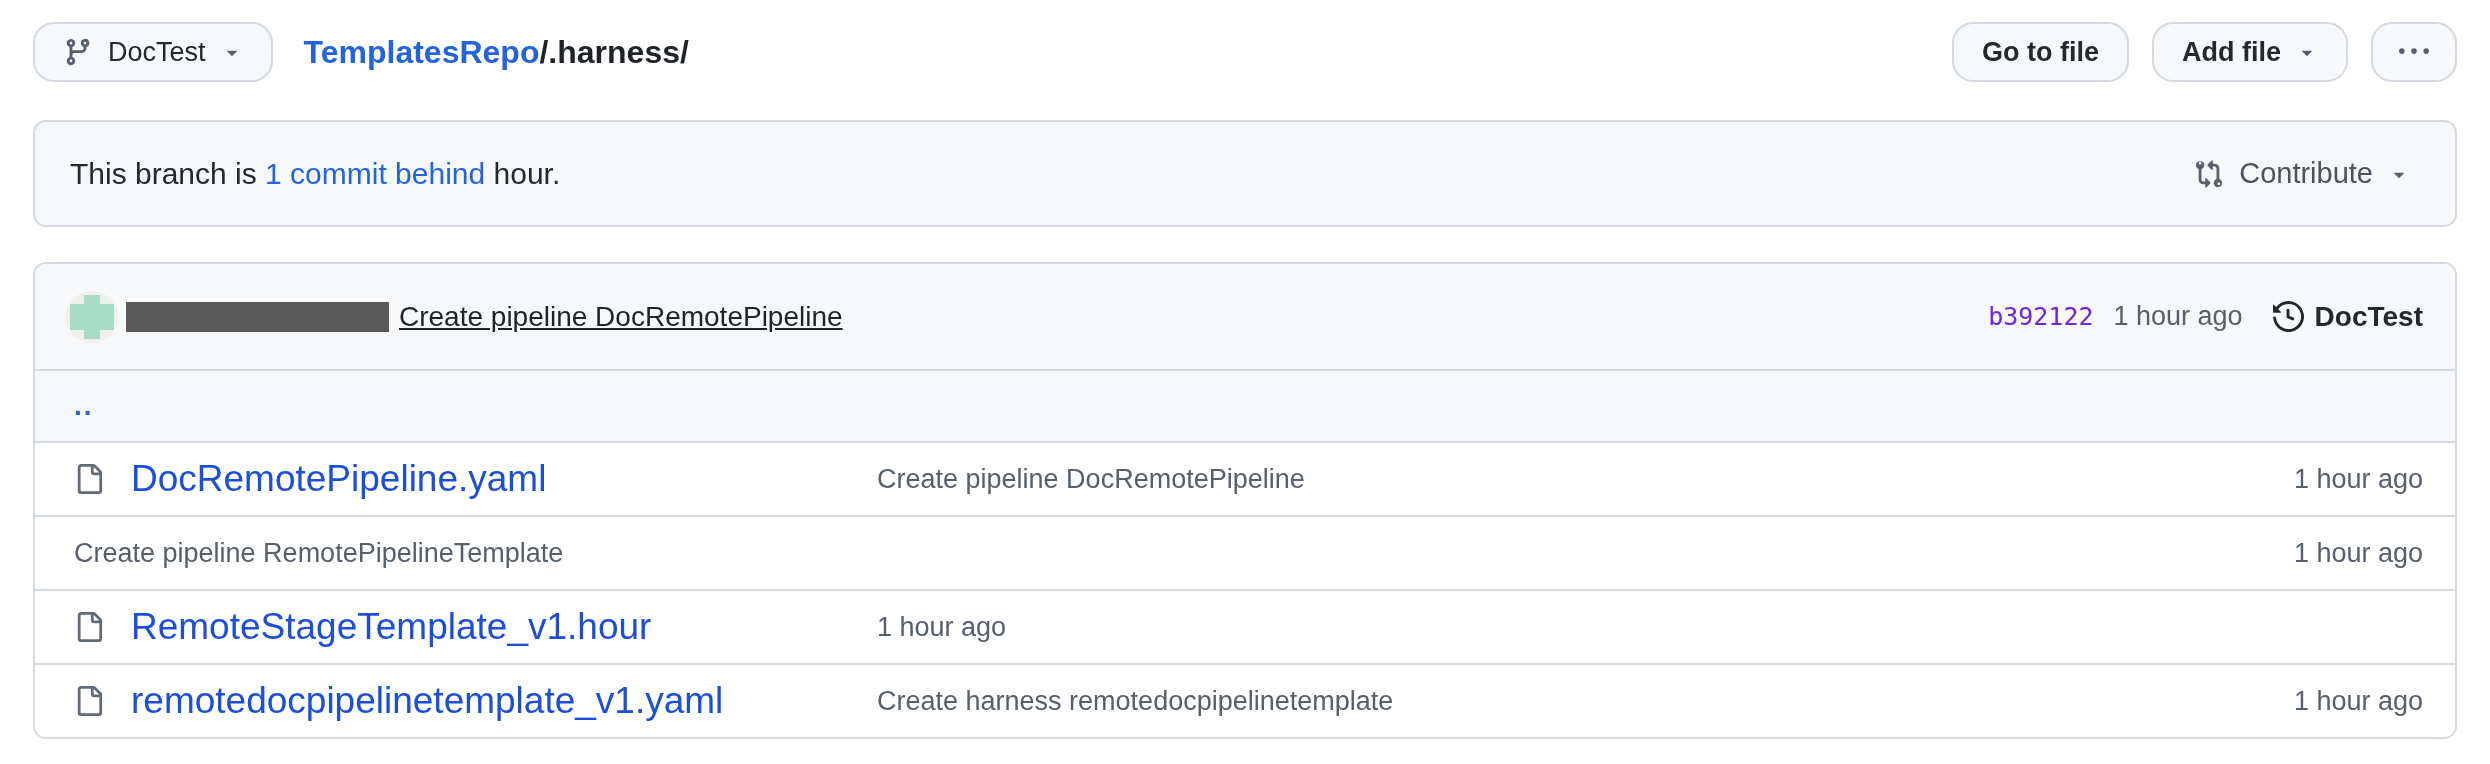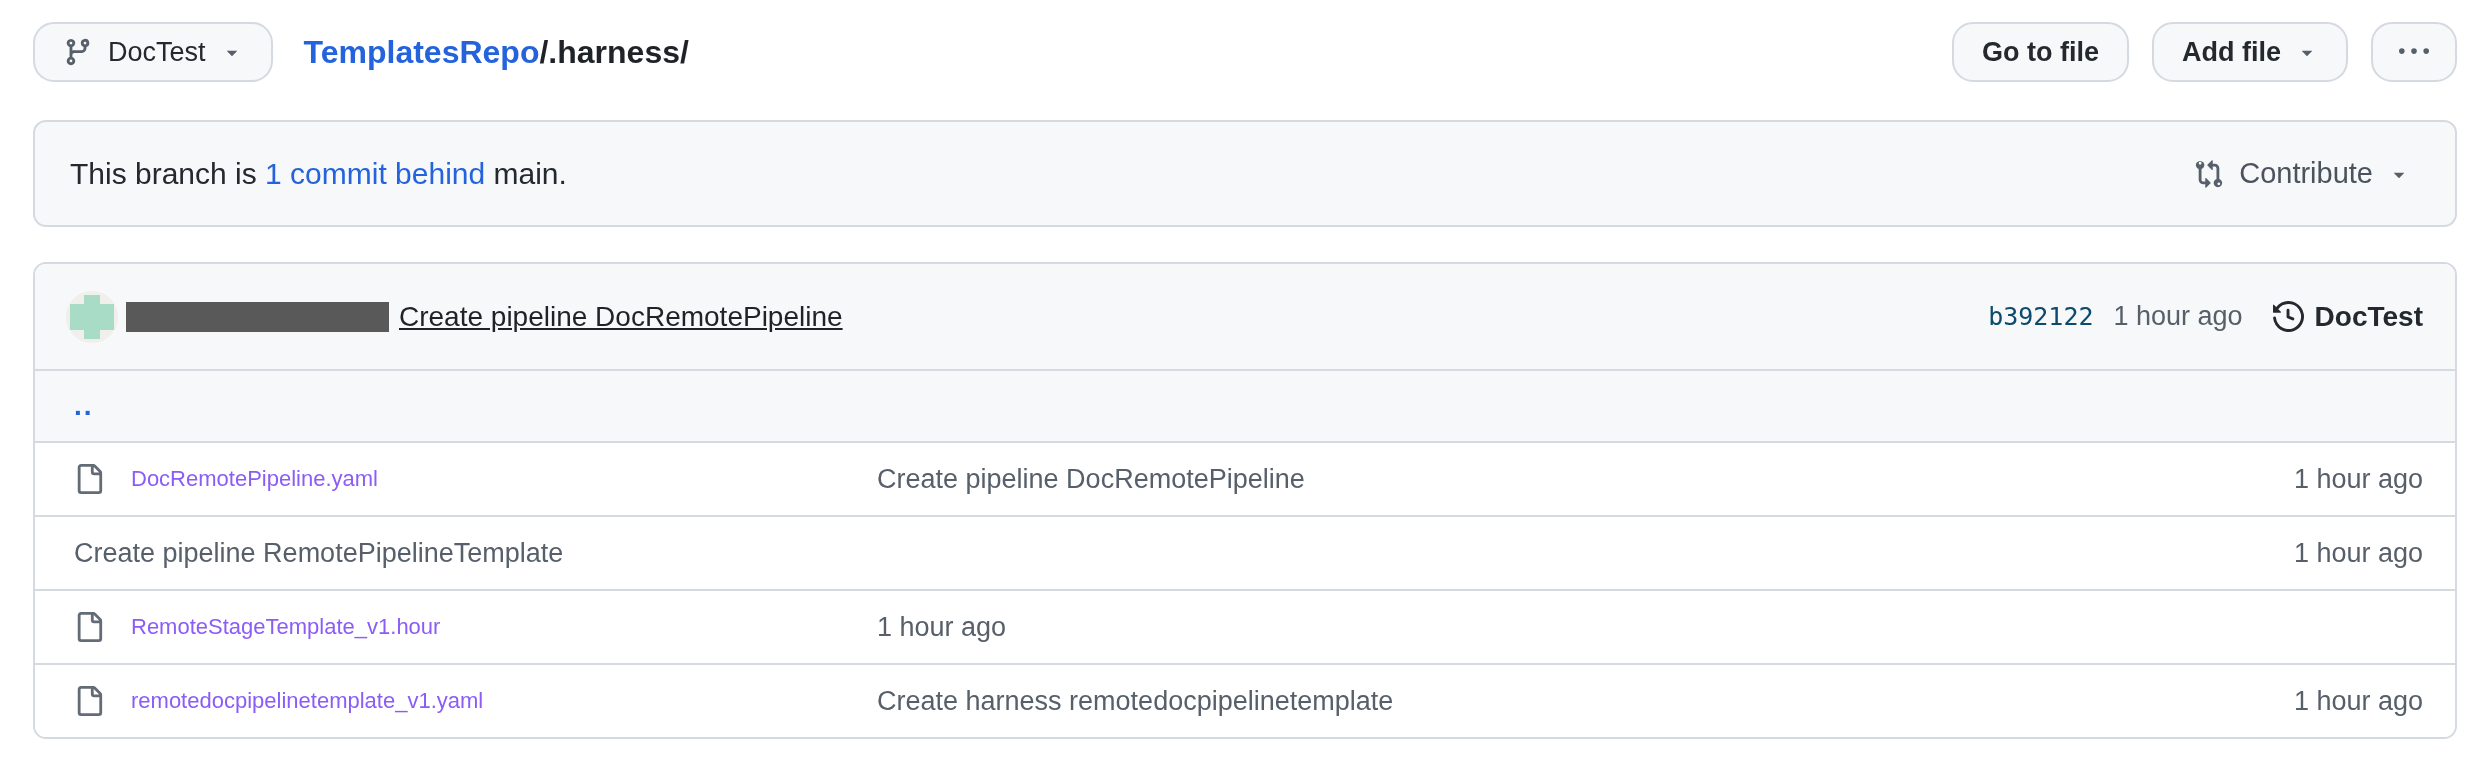--- a/index.html
+++ b/index.html
@@ -93,21 +93,21 @@
     background: var(--avatar-plus);
   }
   .redaction {
     width: 263px; height: 30px; background: var(--redaction-bar);
     margin-left: 8px; flex: none;
   }
   .commit-msg { margin-left: 10px; font-size: 28px; color: #1f2328; white-space: nowrap; }
   .commit-meta { margin-left: auto; display: flex; align-items: center; }
   .commit-hash {
     font-family: "DejaVu Sans Mono", "Liberation Mono", monospace;
-    font-size: 25px; color: #0c4a6e; text-decoration: none;
+    font-size: 25px; color: #6d28d9; text-decoration: none;
   }
   .commit-time { font-size: 27px; color: var(--muted); margin-left: 20px; }
   .history-link {
     display: inline-flex; align-items: center; gap: 11px; margin-left: 30px;
     font-size: 28px; font-weight: 700; color: #24292f; text-decoration: none;
   }
   .history-link .icon { color: #24292f; }
 
   .parent-row {
     height: 72px; background: var(--btn-bg);
@@ -120,21 +120,21 @@
   }
 
   .file-row {
     height: 74px; background: #ffffff;
     border-top: 2px solid var(--border);
     display: flex; align-items: center;
     padding: 0 32px 0 39px;
   }
   .name-col { width: 803px; display: flex; align-items: center; gap: 27px; flex: none; }
   .file-icon { color: #636c76; flex: none; display: inline-flex; }
-  .file-name { font-size: 22px; color: #8b5cf6; text-decoration: none; white-space: nowrap; }
+  .file-name { font-size: 37px; color: #1d4ed8; text-decoration: none; white-space: nowrap; }
   .msg-col { flex: 1; font-size: 27px; color: var(--muted); white-space: nowrap; overflow: hidden; }
   .msg-col a { color: var(--muted); text-decoration: none; }
   .time-col { font-size: 27px; color: var(--muted); white-space: nowrap; }
 </style>
 </head>
 <body>
 
 <div class="topbar">
   <button class="btn branch-btn">
     <span class="icon">
@@ -174,21 +174,21 @@
         <svg width="30" height="30" viewBox="0 0 16 16" fill="currentColor">
             <path d="M8 9a1.5 1.5 0 1 0 0-3 1.5 1.5 0 0 0 0 3ZM1.5 9a1.5 1.5 0 1 0 0-3 1.5 1.5 0 0 0 0 3Zm13 0a1.5 1.5 0 1 0 0-3 1.5 1.5 0 0 0 0 3Z"></path>
           </svg>
       </span>
     </button>
   </div>
 </div>
 
 <div class="banner">
   <div>
-    <span>This branch is </span><a href="#">1 commit behind</a><span> main.</span>
+    <span>This branch is </span><a href="#">1 commit behind</a><span> hour.</span>
   </div>
   <div class="contribute">
     <span class="icon">
       <svg width="30" height="30" viewBox="0 0 16 16" fill="currentColor">
           <path d="M9.573.677A.25.25 0 0 1 10 .854V2.5h1A2.5 2.5 0 0 1 13.5 5v5.628a2.251 2.251 0 1 1-1.5 0V5a1 1 0 0 0-1-1h-1v1.646a.25.25 0 0 1-.427.177L7.177 3.427a.25.25 0 0 1 0-.354ZM6.427 15.323a.25.25 0 0 1-.427-.177V13.5H5A2.5 2.5 0 0 1 2.5 11V5.372a2.25 2.25 0 1 1 1.5 0V11a1 1 0 0 0 1 1h1v-1.646a.25.25 0 0 1 .427-.177l2.396 2.396a.25.25 0 0 1 0 .354ZM4 2.25a.75.75 0 1 0-1.5 0 .75.75 0 0 0 1.5 0Zm9.25 10.25a.75.75 0 1 0 0 1.5.75.75 0 0 0 0-1.5Z"></path>
         </svg>
     </span>
     <span>Contribute</span>
     <span class="caret">
       <svg width="22" height="22" viewBox="0 0 16 16" fill="currentColor">

